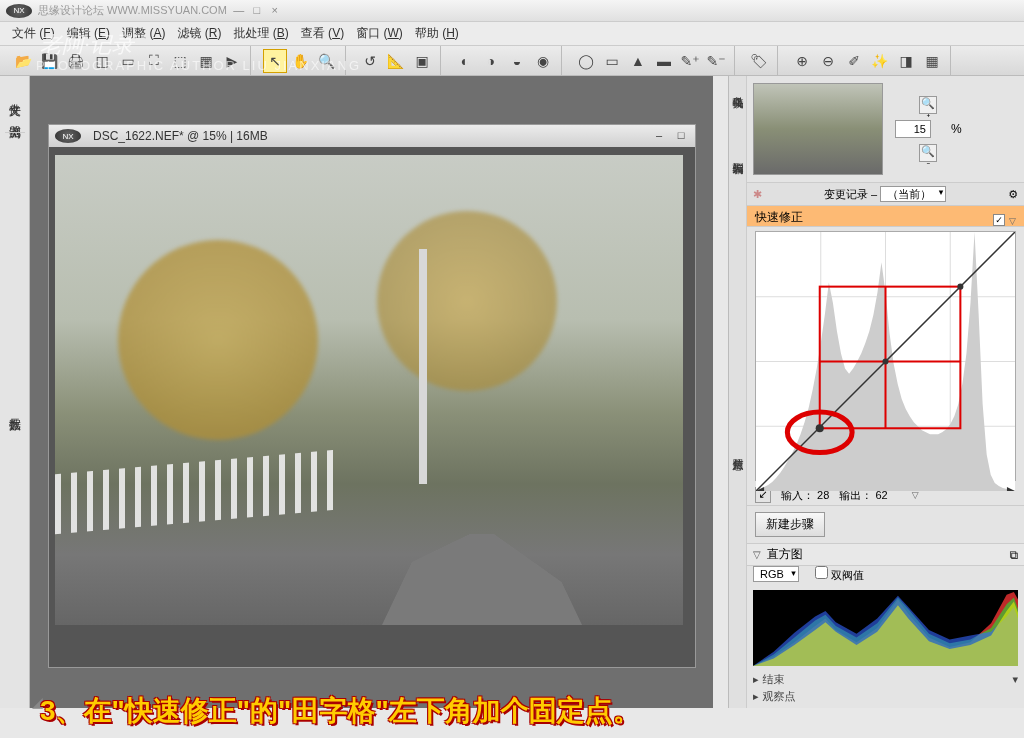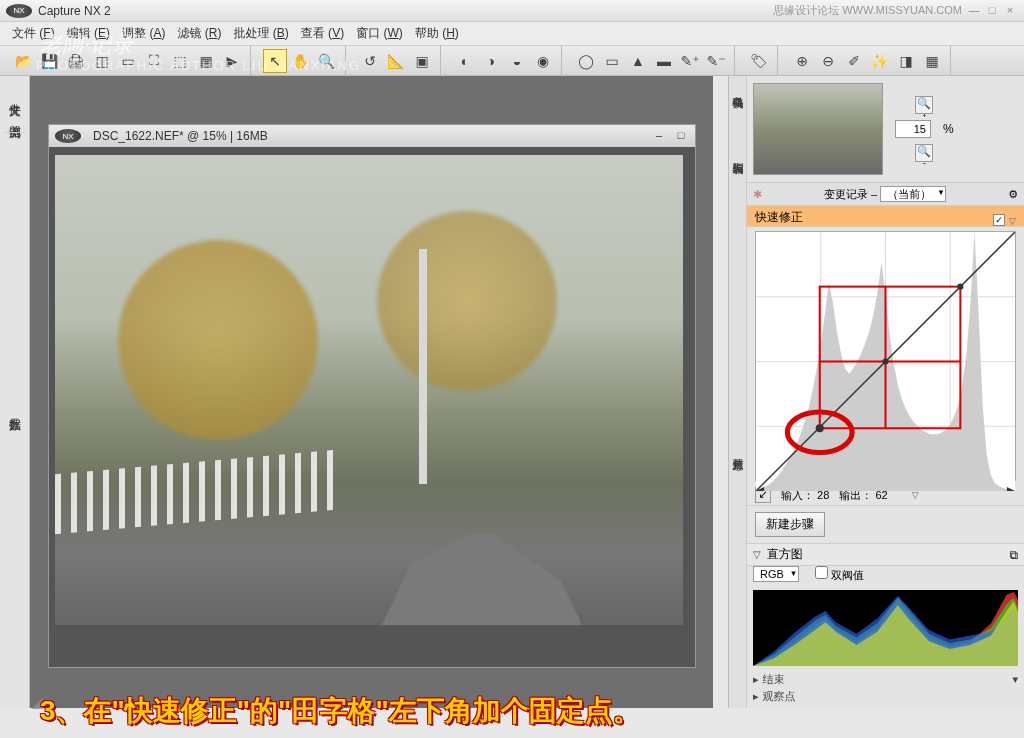--- a/index.html
+++ b/index.html
@@ -34,21 +34,21 @@
 .doc-statusbar { position: absolute; bottom: 0; left: 0; right: 0; height: 20px; background: #e8e8e8; display: flex; align-items: center; font-size: 11px; color: #333; }
 .status-seg { padding: 0 10px; border-right: 1px solid #bbb; }
 .right-panel { position: absolute; right: 0; top: 76px; width: 296px; height: 632px; background: #e4e4e4; border-left: 1px solid #bbb; display: flex; }
 .right-rail { width: 18px; background: #e0e0e0; border-right: 1px solid #ccc; display: flex; flex-direction: column; align-items: center; padding-top: 4px; }
 .right-rail-tab { writing-mode: vertical-rl; font-size: 11px; padding: 8px 1px; color: #333; cursor: pointer; }
 .right-content { flex: 1; display: flex; flex-direction: column; }
 .birdeye { height: 112px; display: flex; align-items: center; padding: 6px; gap: 12px; border-bottom: 1px solid #ccc; }
 .thumb { width: 130px; height: 92px; background: linear-gradient(#c0c4b8, #898f76, #6a6a6a); border: 1px solid #999; }
 .zoom-ctrl { display: flex; flex-direction: column; align-items: center; gap: 6px; }
 .zoom-btn { width: 18px; height: 18px; border: 1px solid #999; background: #f0f0f0; font-size: 11px; text-align: center; cursor: pointer; }
-.zoom-val { display: flex; align-items: center; gap: 12px; }
+.zoom-val { display: flex; align-items: center; gap: 20px; }
 .zoom-input { width: 36px; height: 18px; border: 1px solid #999; text-align: right; padding: 0 4px; font-size: 11px; }
 .edit-hdr { height: 24px; background: #e0e0e0; display: flex; align-items: center; padding: 0 6px; font-size: 11px; border-bottom: 1px solid #ccc; gap: 4px; }
 .edit-hdr .flex { flex: 1; }
 .dropdown { background: #fff; border: 1px solid #999; padding: 1px 14px 1px 6px; font-size: 11px; position: relative; }
 .dropdown::after { content: "▾"; position: absolute; right: 2px; font-size: 9px; }
 .section-hdr { height: 22px; display: flex; align-items: flex-end; padding: 0 8px; font-size: 12px; border-bottom: 1px solid #ccc; background: #fdba74; }
 .section-hdr .flex { flex: 1; }
 .chk { width: 12px; height: 12px; border: 1px solid #888; background: #fff; font-size: 9px; text-align: center; line-height: 10px; }
 .tri { font-size: 9px; color: #666; margin-left: 4px; cursor: pointer; }
 .curve-box { height: 262px; background: #fff; margin: 4px 8px; border: 1px solid #aaa; position: relative; }
@@ -68,21 +68,20 @@
 .annotation { position: absolute; left: 40px; bottom: 8px; font-size: 28px; font-weight: bold; color: #ffcc00; text-shadow: 2px 2px 0 #a00, -1px -1px 0 #a00, 1px -1px 0 #a00, -1px 1px 0 #a00; z-index: 100; font-family: "SimHei", sans-serif; }
 .watermark-sig { position: absolute; left: 40px; top: 30px; font-size: 22px; font-style: italic; color: rgba(255,255,255,0.7); z-index: 50; font-family: cursive; pointer-events: none; }
 .watermark-sig2 { position: absolute; left: 36px; top: 58px; font-size: 13px; color: rgba(255,255,255,0.6); letter-spacing: 2px; z-index: 50; pointer-events: none; }
 .resize-handle { position: absolute; left: 2px; bottom: 2px; width: 12px; height: 12px; color: #888; font-size: 14px; }
 </style>
 </head>
 <body>
 
 <div class="titlebar">
   <span class="app-icon">NX</span>
-  <span class="titlebar-title">Capture NX 2</span>
   <span class="watermark-top">思缘设计论坛 WWW.MISSYUAN.COM</span>
   <div class="win-btns">
     <span class="win-btn">—</span>
     <span class="win-btn">□</span>
     <span class="win-btn">×</span>
   </div>
 </div>
 
 <div class="menubar">
   <span class="menu-item"><span>文件</span> (<u>F</u>)</span>

